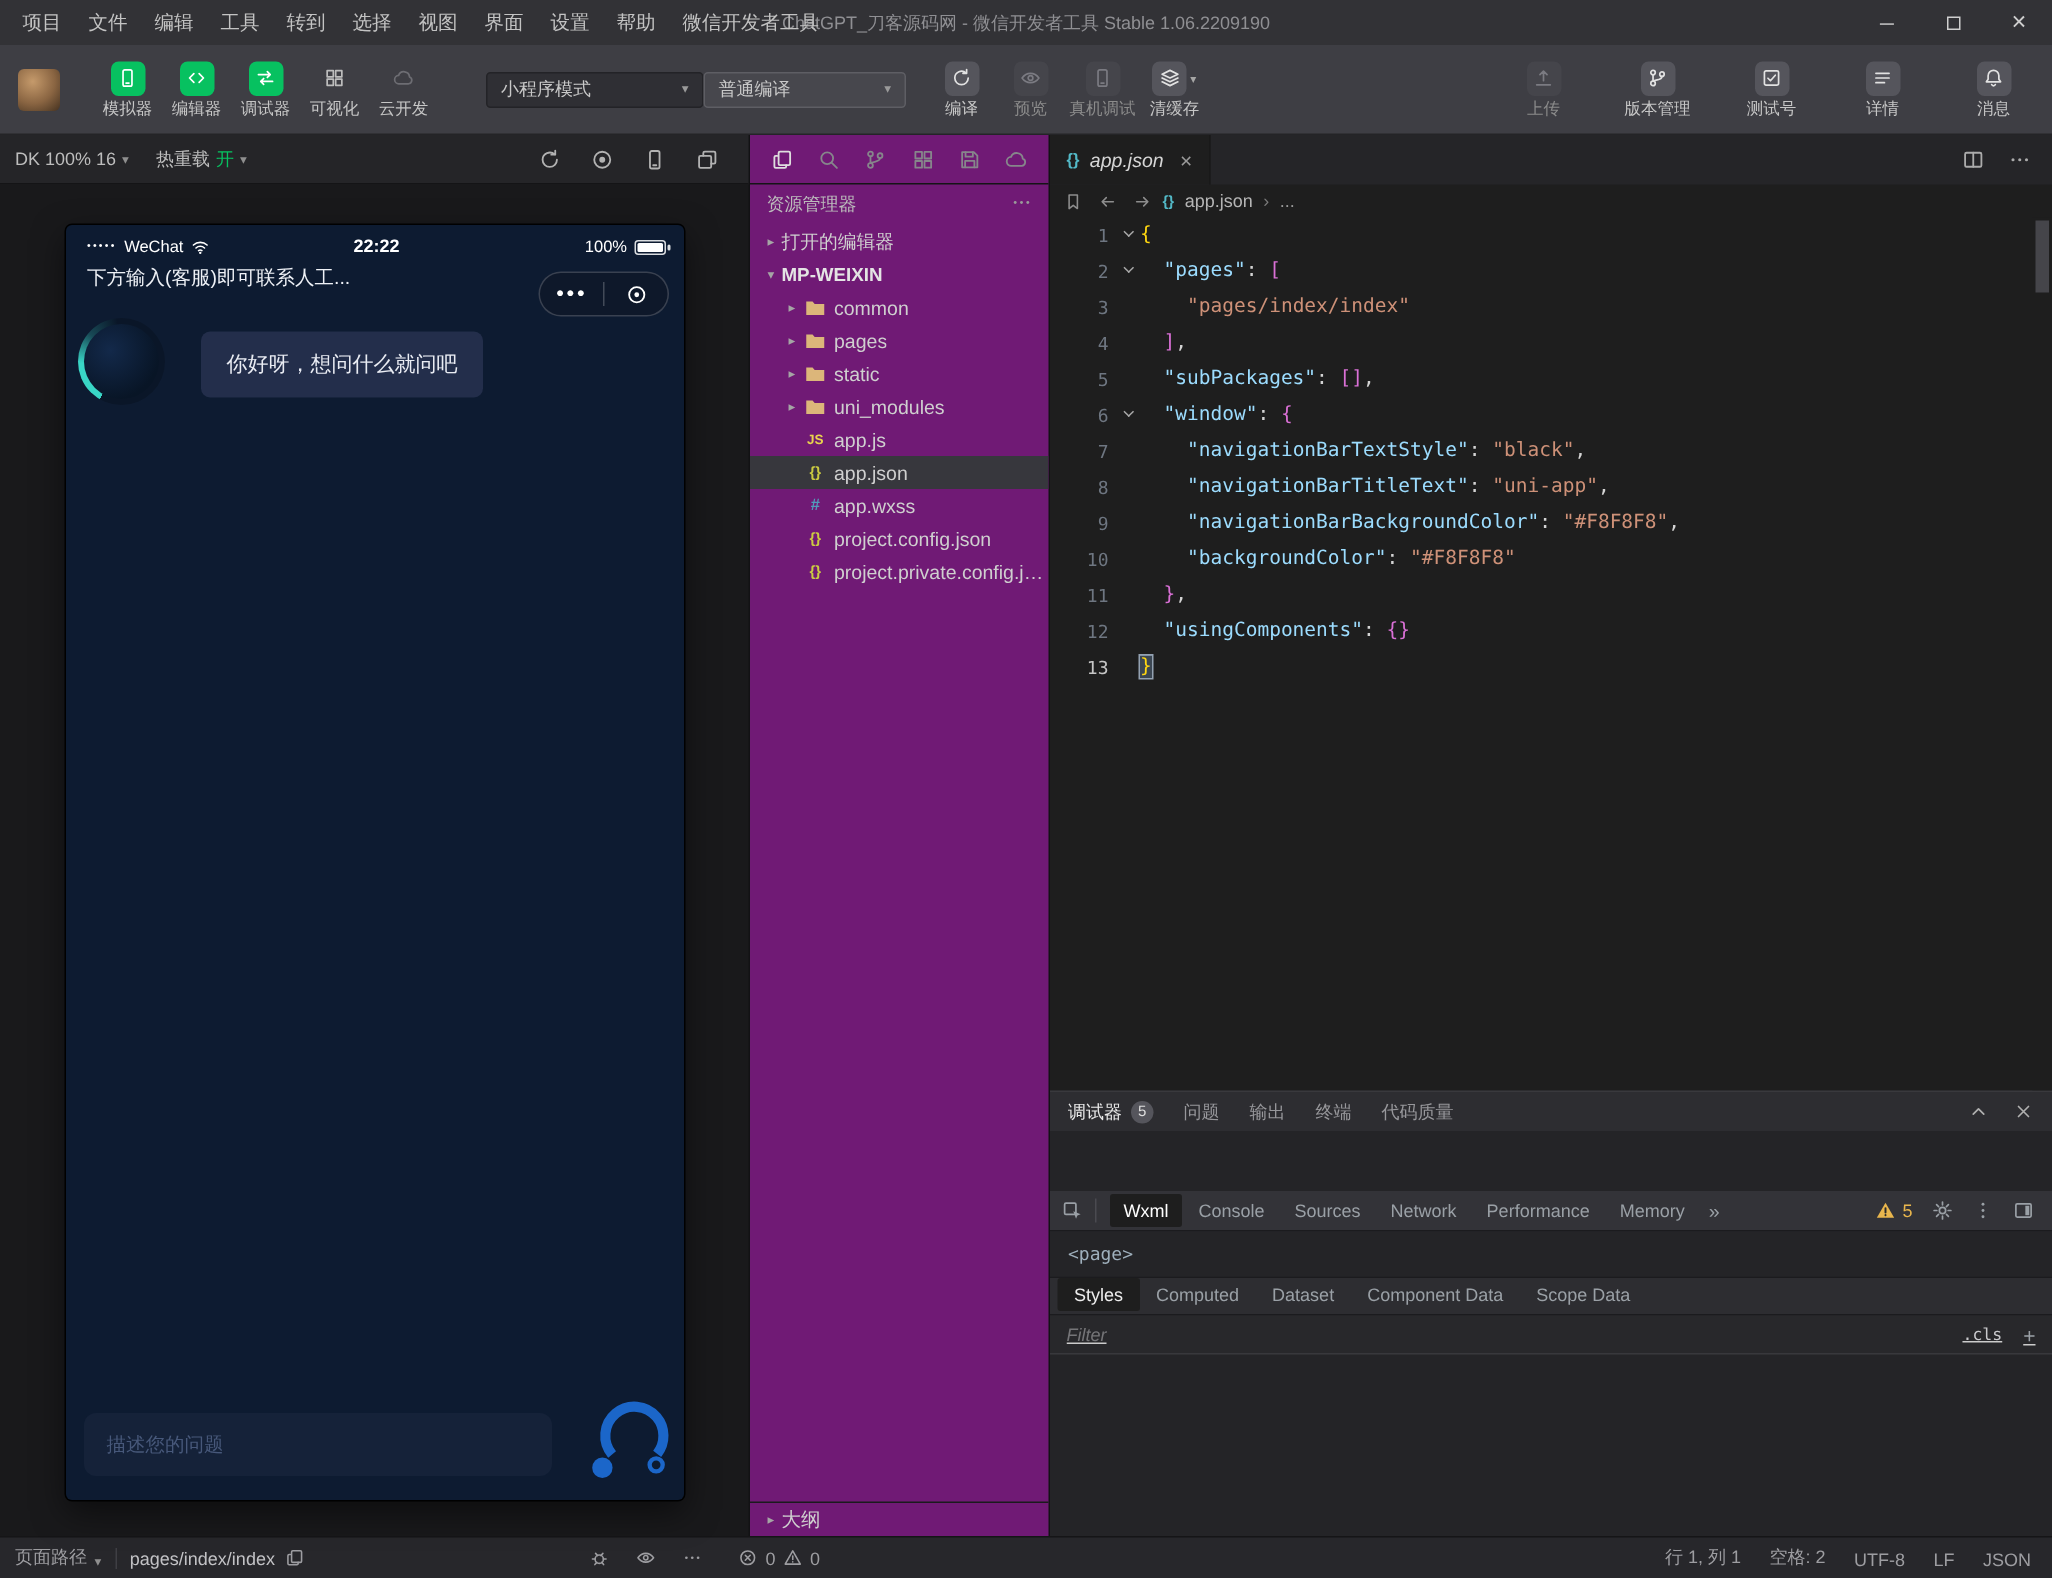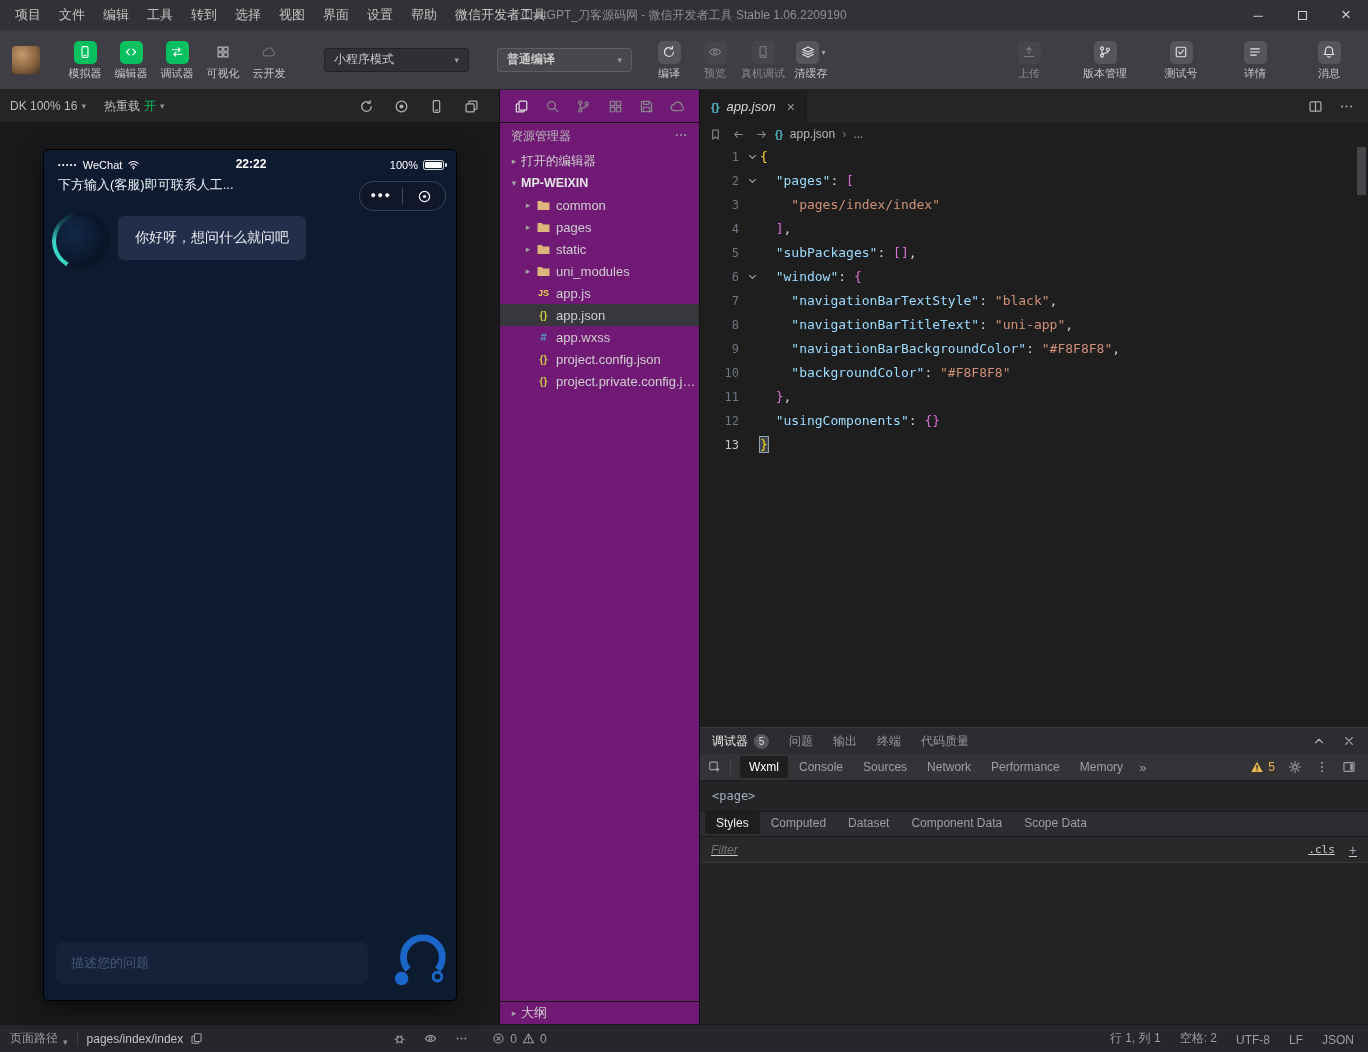--- a/index.html
+++ b/index.html
@@ -29,21 +29,21 @@
 .lbl{font-size:11px;color:#c6c6c6;line-height:1;white-space:nowrap;}
 .nav-group .state-active .tile{background:#07c160;color:#fff;}
 .nav-group .state-normal .tile{background:transparent;color:#bdbdbd;}
 .nav-group .state-disabled .tile{background:transparent;color:#6d6d73;}
 .act-group .state-disabled .tile{background:#45454b;color:#7b7b82;}
 .act-group .state-disabled .lbl{color:#8b8b8b;}
 .dd{font-size:8px;color:#a6a6a6;}
 .select{height:24px;background:#2f2f34;border:1px solid #232327;border-radius:3px;display:flex;align-items:center;padding:0 9px;font-size:12px;color:#c8c8c8;justify-content:flex-end;}
 .select .caret{margin-left:auto;font-size:9px;color:#9a9a9a;}
 .select.mode{width:145px;margin-left:32px;}
-.select.compile{width:135px;margin-left:28px;margin-right:14px;background:#47474d;border-color:#5e5e64;font-weight:bold;}
+.select.compile{width:135px;margin-right:14px;background:#47474d;border-color:#5e5e64;}
 .right-group{margin-left:auto;margin-right:4px;gap:28px;}
 
 
 .main{flex:1;display:flex;min-height:0;}
 
 
 .sim-col{width:500px;flex:none;display:flex;flex-direction:column;background:#19191b;border-right:1px solid #121214;}
 .sim-toolbar{height:33px;flex:none;background:#252528;border-bottom:1px solid #141416;display:flex;align-items:center;padding:0 10px;font-size:12px;color:#bdbdbd;}
 .sim-seg{display:flex;align-items:center;gap:4px;margin-right:18px;white-space:nowrap;}
 .sim-seg .caret{font-size:9px;color:#8f8f8f;}
@@ -64,21 +64,21 @@
 .battery{width:21px;height:10px;border:1px solid rgba(255,255,255,.85);border-radius:2.5px;position:relative;flex:none;}
 .battery:after{content:"";position:absolute;right:-3.5px;top:2px;width:2px;height:4px;background:rgba(255,255,255,.85);border-radius:1px;}
 .battery .fill{position:absolute;inset:1px;background:#fff;border-radius:1px;}
 .p-navtitle{padding:5px 14px 0;color:#eef1f6;font-size:13px;white-space:nowrap;}
 .capsule{position:absolute;right:10px;top:31px;width:87px;height:30px;border:1px solid rgba(255,255,255,.18);
  background:rgba(16,22,36,.55);border-radius:15px;display:flex;align-items:center;color:#fff;}
 .capsule .half{flex:1;display:flex;justify-content:center;align-items:center;}
 .cdots{font-size:9px;letter-spacing:1.5px;position:relative;top:-1px;}
 .capsule .divider{width:1px;height:16px;background:rgba(255,255,255,.22);}
 .capsule .icon svg{width:15px;height:15px;display:block;}
-.chat-row{display:flex;align-items:flex-start;margin:18px 12px 0 8px;gap:8px;}
+.chat-row{display:flex;align-items:center;margin:18px 12px 0 8px;gap:24px;}
 .chat-avatar{width:58px;height:58px;border-radius:50%;flex:none;position:relative;
  background:conic-gradient(from 210deg,#39d6c6 0 16%,rgba(57,214,198,.25) 28%,#0a1628 40% 100%);}
 .chat-avatar:after{content:"";position:absolute;inset:4px;border-radius:50%;
  background:radial-gradient(circle at 35% 35%,#13294a,#081526 72%);}
 .chat-bubble{background:#232e4b;border-radius:6px;padding:13px 17px;color:#e9ecf3;font-size:14px;margin-top:4px;max-width:272px;}
 .p-input{position:absolute;left:12px;bottom:16px;width:312px;height:42px;background:#152239;border-radius:8px;
  color:#47587a;font-size:13px;display:flex;align-items:center;padding:0 15px;}
 .p-logo{position:absolute;right:5px;bottom:4px;width:62px;height:66px;}
 
 
@@ -138,21 +138,21 @@
 .ed-thumb{position:absolute;top:2px;right:2px;width:9px;height:48px;background:#45454a;}
 
 
 .dbg{height:297px;flex:none;border-top:1px solid #39393d;display:flex;flex-direction:column;background:#242427;font-size:12px;}
 .dbg-tabs{height:26px;flex:none;background:#2d2d31;display:flex;align-items:center;padding:0 12px;gap:20px;color:#97979b;}
 .dbg-tab{display:flex;align-items:center;white-space:nowrap;}
 .dbg-tab.active{color:#e9e9e9;}
 .badge{display:inline-flex;min-width:15px;height:15px;border-radius:8px;background:#55555c;color:#dedede;font-size:10px;align-items:center;justify-content:center;margin-left:6px;padding:0 3px;}
 .dbg-right{margin-left:auto;display:flex;gap:16px;color:#b0b0b0;}
 .dbg-right .icon svg{width:14px;height:14px;display:block;}
-.devtools-row{height:27px;flex:none;background:#333338;border-bottom:1px solid #1b1b1e;display:flex;align-items:center;padding:0 8px;color:#9aa0a6;}
+.devtools-row{height:27px;flex:none;background:#333338;border-bottom:1px solid #1b1b1e;display:flex;align-items:center;padding:0 8px;color:#9aa0a6;margin-top:40px;}
 .devtools-row .icon svg{width:14px;height:14px;display:block;}
 .vsep{width:1px;height:16px;background:#4a4a50;margin:0 8px;}
 .dt-tab{padding:4px 9px;margin:0 1px;white-space:nowrap;}
 .dt-tab.active{background:#1e1e1e;color:#fff;border-radius:2px;}
 .overflow{padding:0 6px;font-size:13px;}
 .dt-right{margin-left:auto;display:flex;align-items:center;gap:13px;padding-right:4px;}
 .warn-count{display:flex;align-items:center;gap:4px;color:#e9b64d;}
 .elements-strip{height:30px;flex:none;display:flex;align-items:center;padding:0 12px;
  font-family:"DejaVu Sans Mono","Liberation Mono",monospace;font-size:12px;color:#9fb0bd;}
 .style-tabs{height:26px;flex:none;background:#2d2d31;border-top:1px solid #1b1b1e;border-bottom:1px solid #1b1b1e;display:flex;align-items:flex-start;padding:0 5px;color:#9aa0a6;}

